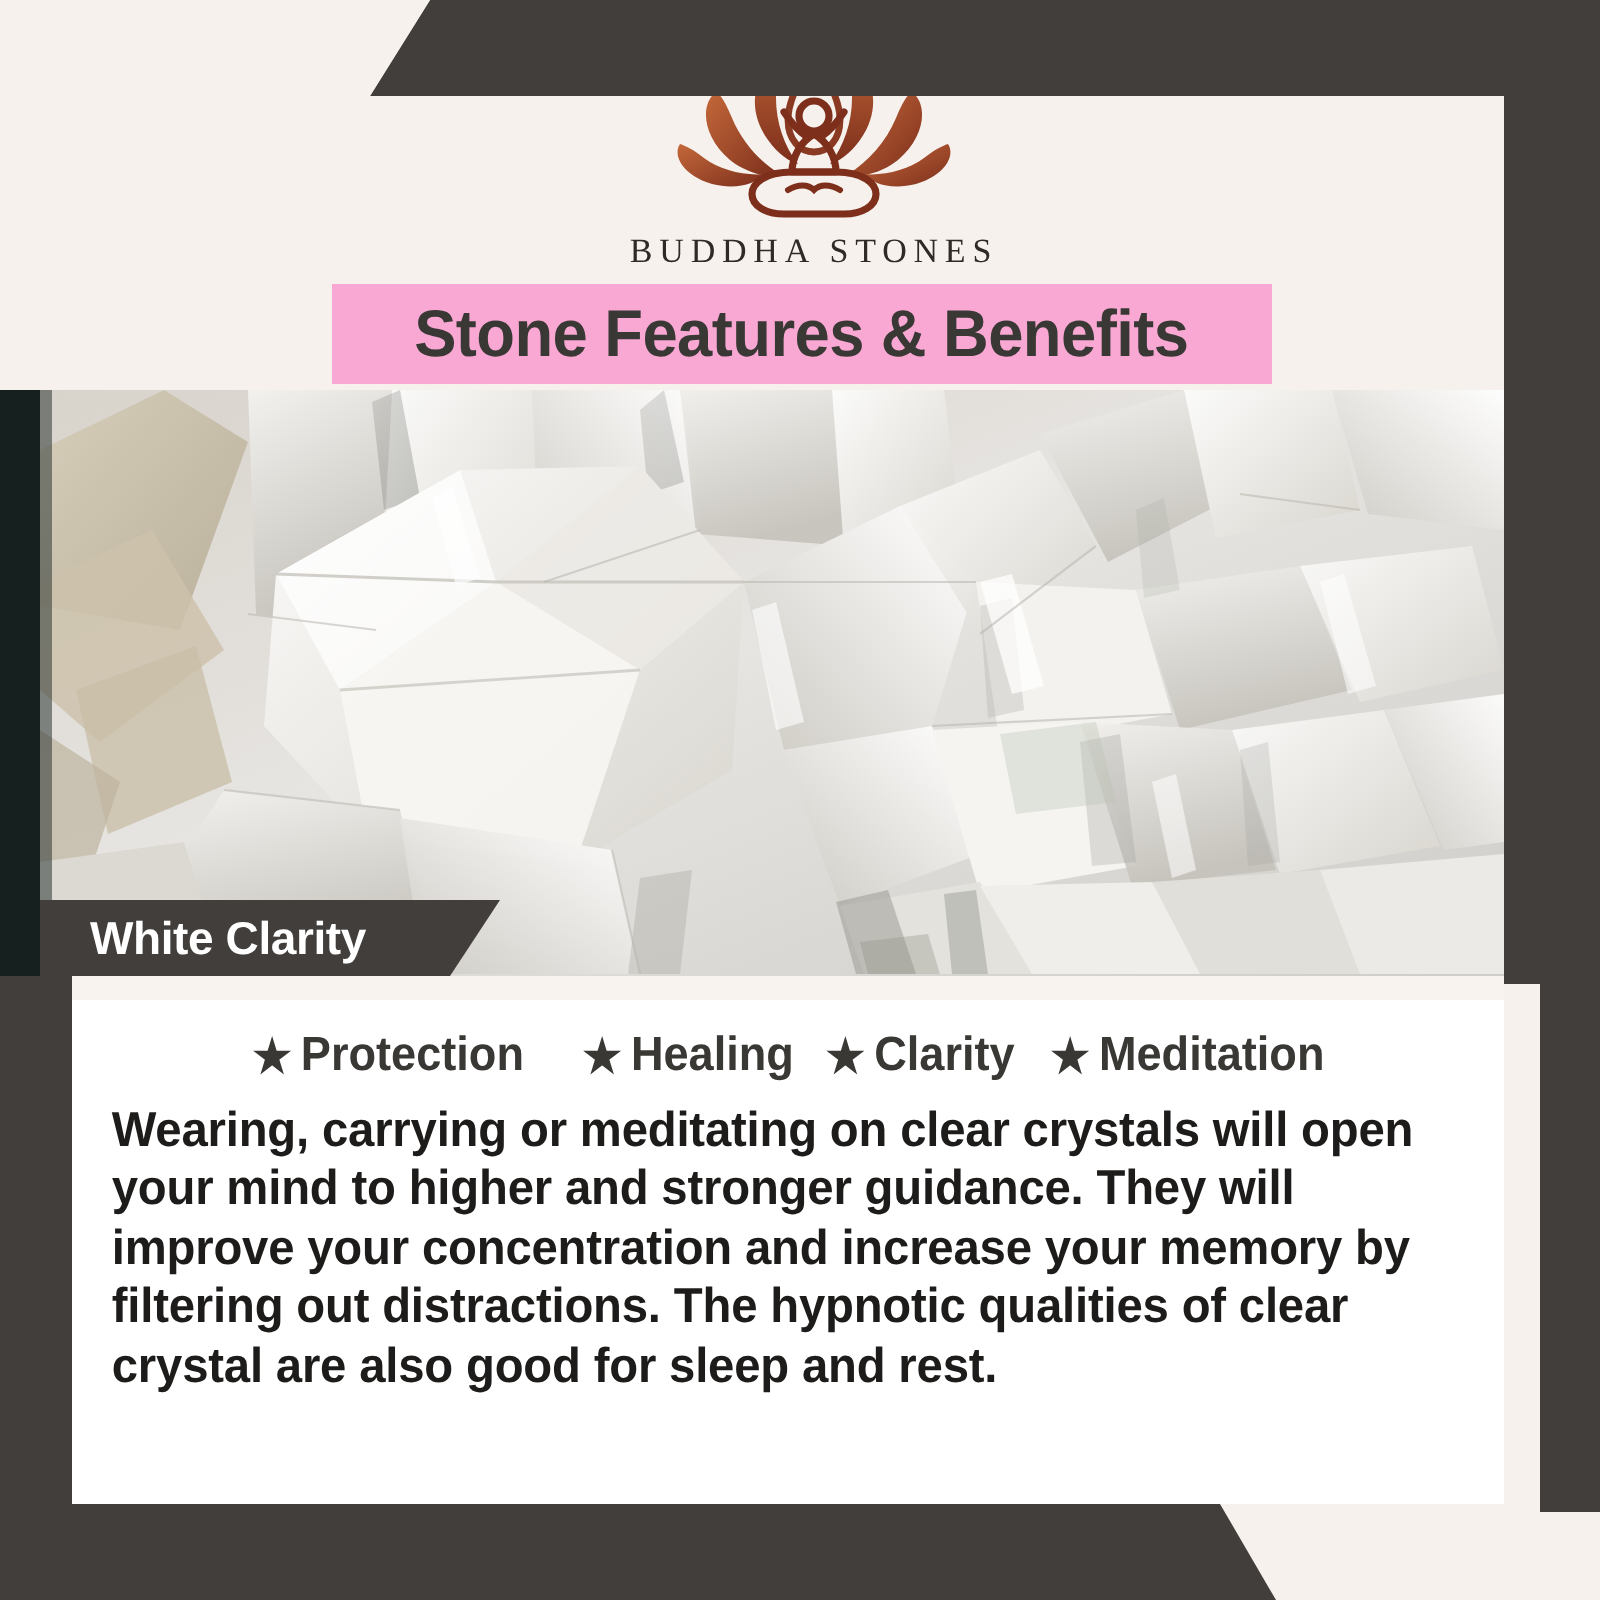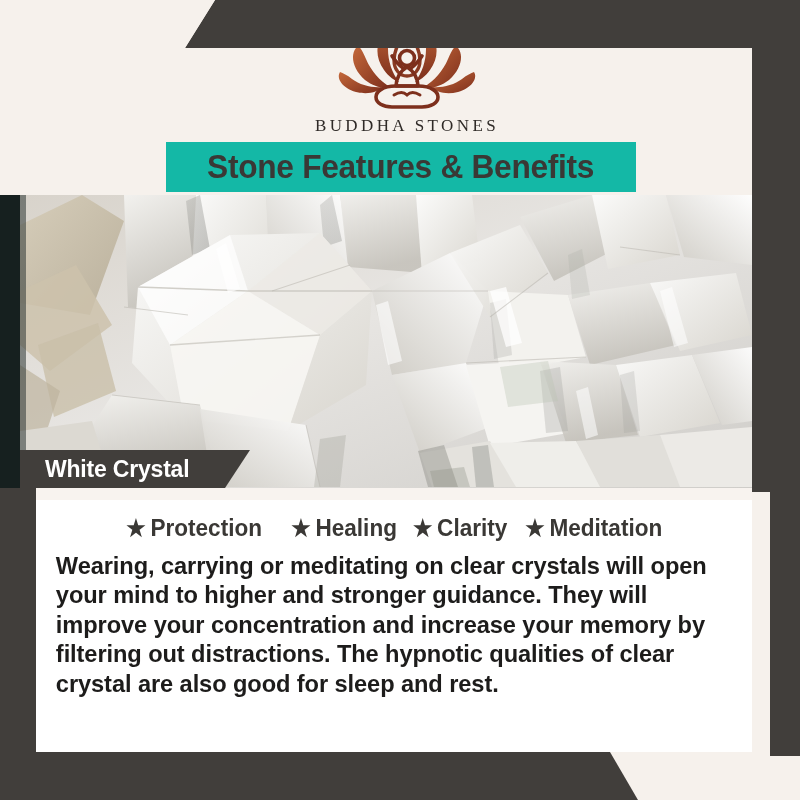--- a/index.html
+++ b/index.html
@@ -50,21 +50,21 @@
   }
   .logo-mark{ width:146px; height:84px; display:block; }
   .logo-word{
     margin-top:6px;
     font-family:"Liberation Serif", serif;
     font-size:17px; letter-spacing:3.4px; color:#2f2a27; font-weight:400;
   }
 
   .title-band{
     position:absolute; top:142px; left:166px; width:470px; height:50px;
-    background:#14b8a6;
+    background:#f9a8d4;
     display:flex; align-items:center; justify-content:center;
   }
   .title-text{
     font-family:"Liberation Sans Narrow","Liberation Sans",sans-serif;
     font-weight:bold; font-size:33px; color:#3a3835;
     letter-spacing:-0.3px; white-space:nowrap;
     transform:scaleX(0.96); transform-origin:center;
   }
 
   
@@ -289,21 +289,21 @@
           <path d="M286,230 L300,292"></path>
         <path d="M104,112 L168,120"></path>
           <path d="M252,96 L330,70"></path>
       </g>
 
       <rect x="0" y="0" width="6" height="293" fill="#2b3433" opacity="0.55"></rect>
     </svg>
   </div>
 
   <div class="label-banner">
-    <span class="label-text">White Crystal</span>
+    <span class="label-text">White Clarity</span>
   </div>
 
   <div class="content-strip"></div>
   <div class="content">
 
     <div class="benefits">
       <span class="benefit">
         <span class="star">★</span>
         <span class="benefit-label">Protection</span>
       </span>

